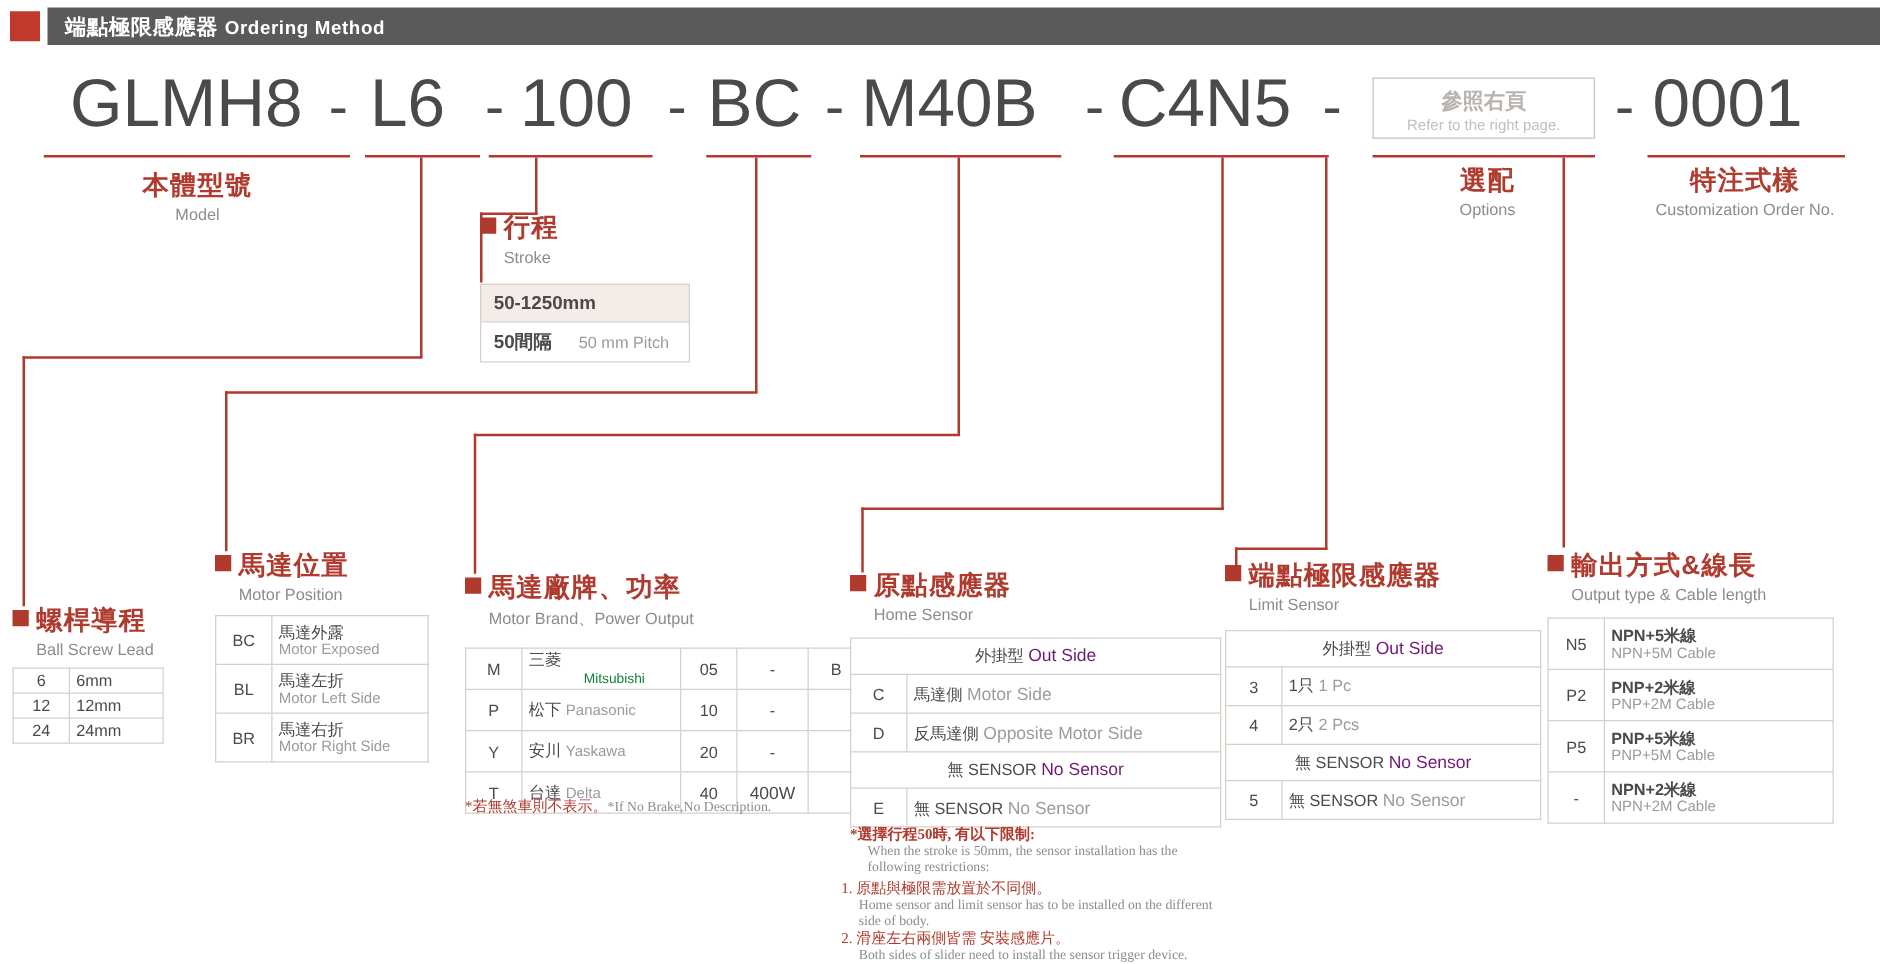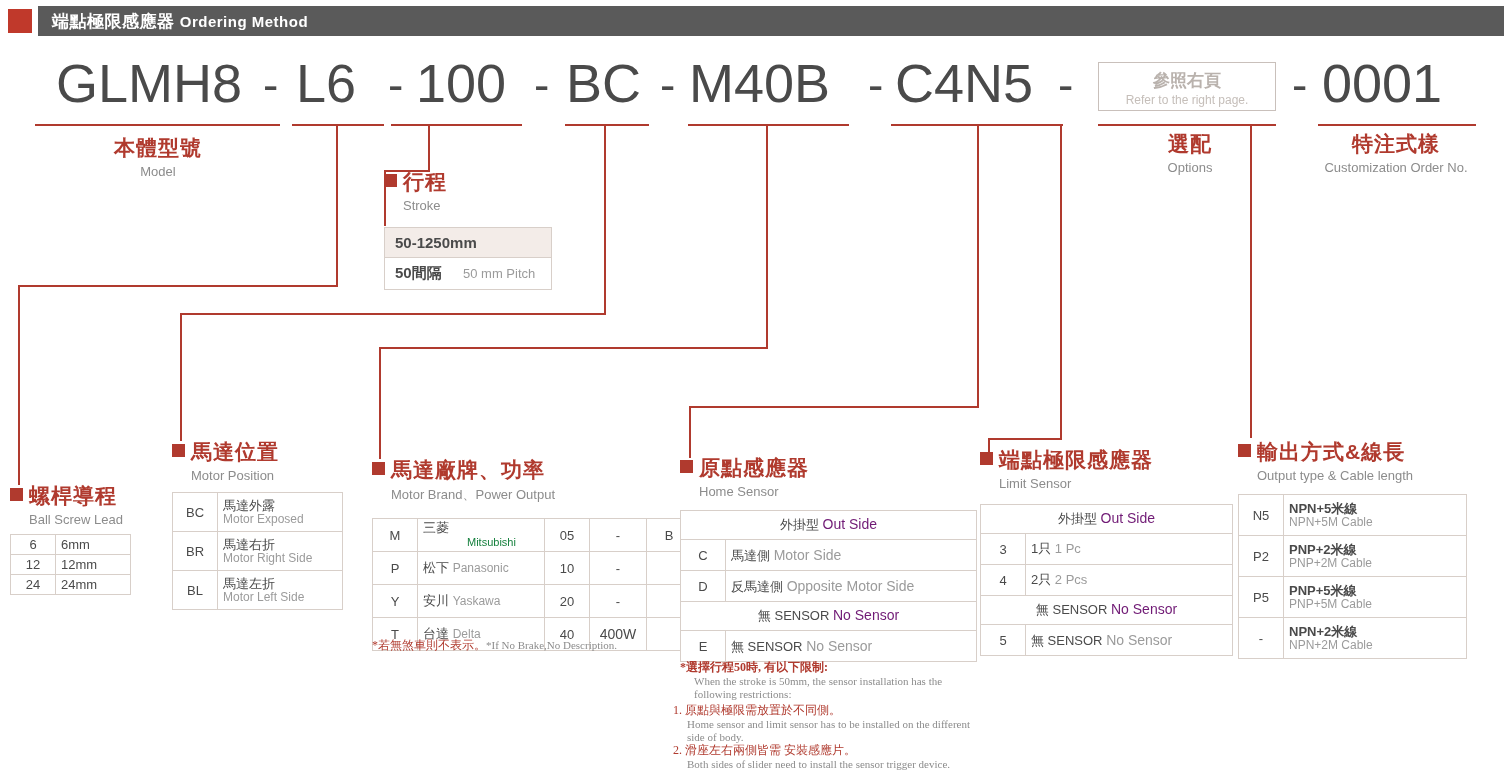--- a/index.html
+++ b/index.html
@@ -183,31 +183,31 @@
 <table class="t" style="left:172px;top:492px;">
   <tbody>
       <tr>
     <td class="code-c" style="height:34px;">BC</td>
     <td class="desc" style="width:114px;">
       <span>馬達外露</span>
       <span class="en">Motor Exposed</span>
     </td>
   </tr>
   <tr>
+    <td class="code-c" style="height:34px;">BL</td>
+    <td class="desc">
+      <span>馬達左折</span>
+      <span class="en">Motor Left Side</span>
+    </td>
+  </tr>
+  <tr>
     <td class="code-c" style="height:34px;">BR</td>
     <td class="desc">
       <span>馬達右折</span>
       <span class="en">Motor Right Side</span>
-    </td>
-  </tr>
-  <tr>
-    <td class="code-c" style="height:34px;">BL</td>
-    <td class="desc">
-      <span>馬達左折</span>
-      <span class="en">Motor Left Side</span>
     </td>
   </tr>
 </tbody>
   </table>
 
 <div class="lab" style="left:372px;top:456px;">
   <span class="mk"></span><span class="zh">馬達廠牌、功率</span>
   <span class="en" style="margin-left:19px;">Motor Brand、Power Output</span>
 </div>
 <table class="t" style="left:372px;top:518px;">

